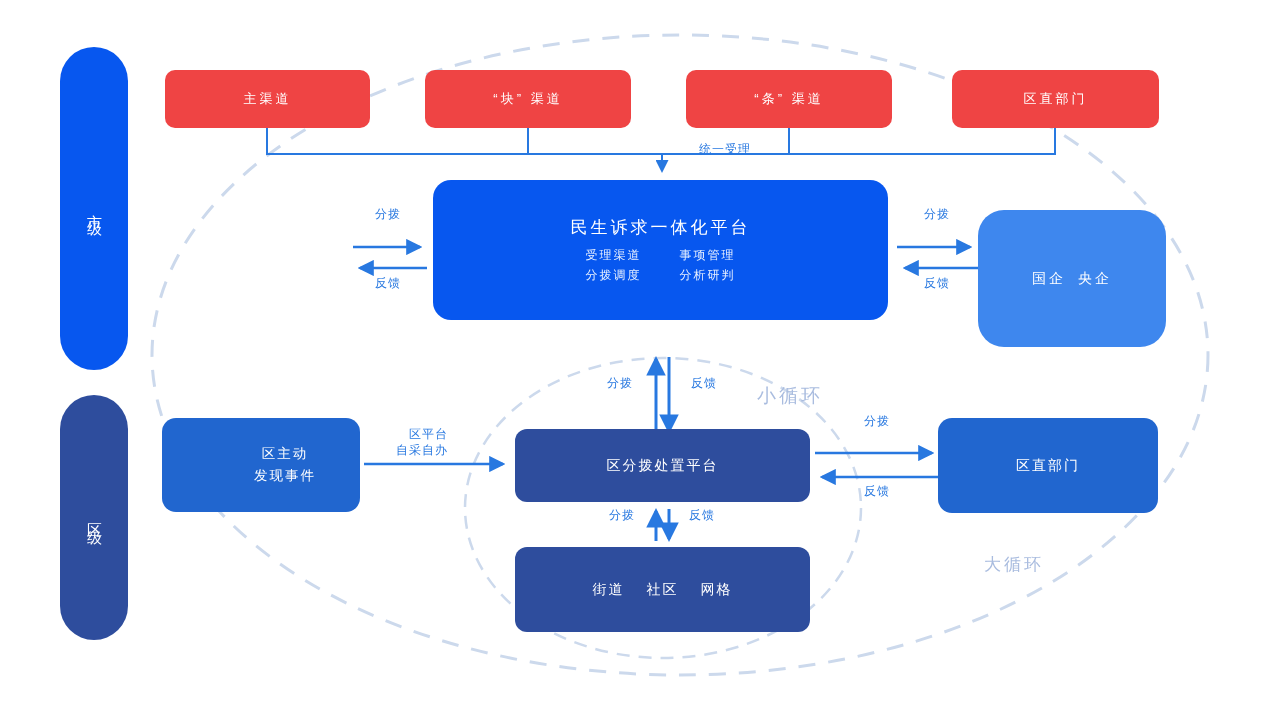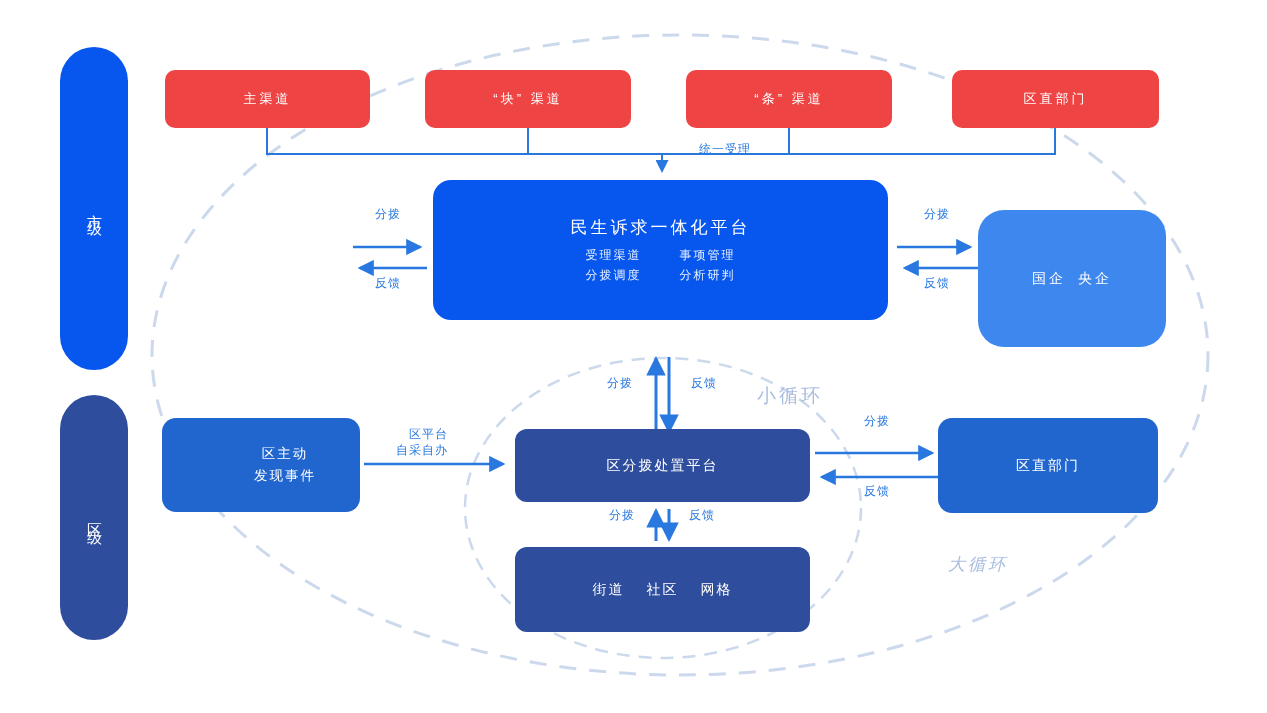--- a/index.html
+++ b/index.html
@@ -153,15 +153,15 @@
     <span style="display:block;">自采自办</span>
   </div>
 
   <div class="flabel" style="left:877px;top:421px;">分拨</div>
   <div class="flabel" style="left:877px;top:491px;">反馈</div>
 
   <div class="flabel" style="left:622px;top:515px;">分拨</div>
   <div class="flabel" style="left:702px;top:515px;">反馈</div>
 
   <div class="loop-label" style="left:790px;top:396px;font-size:19px;">小循环</div>
-  <div class="loop-label" style="left:978px;top:564px;font-size:17px;font-style:italic;">大循环</div>
+  <div class="loop-label" style="left:1014px;top:564px;font-size:17px;">大循环</div>
 
 </div>
 
 </body></html>

